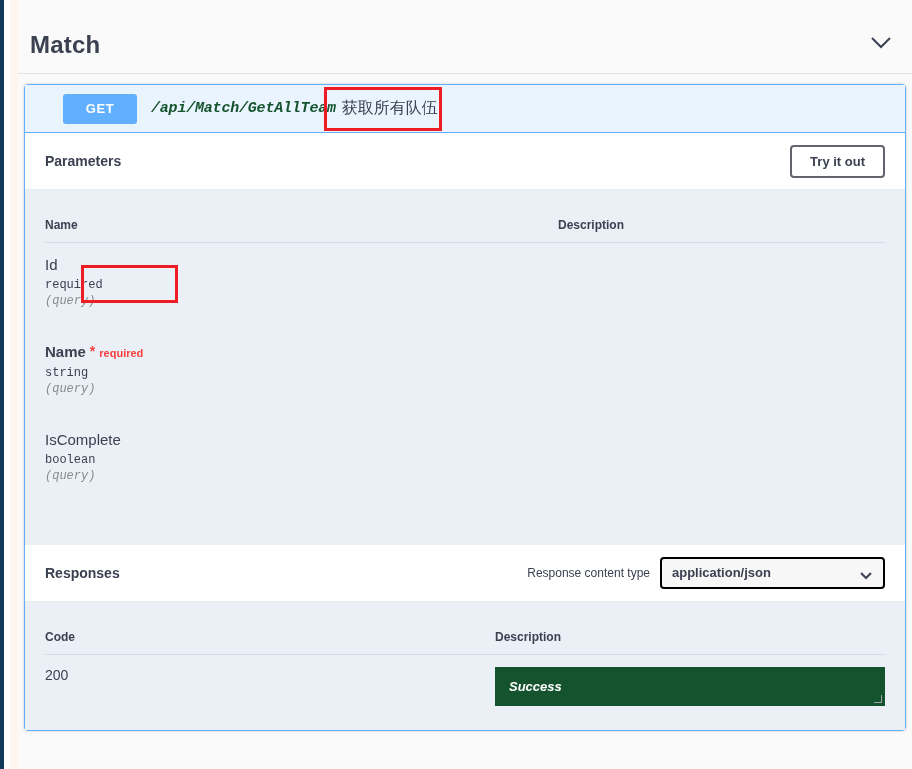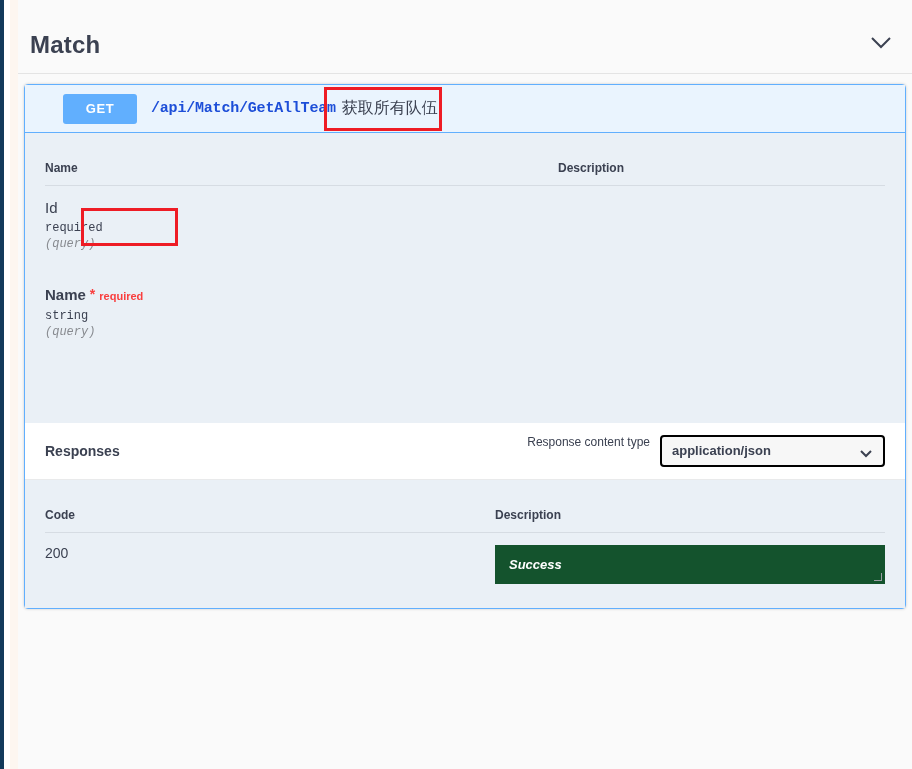--- a/index.html
+++ b/index.html
@@ -77,23 +77,24 @@
     color: #fff; font-weight: bold; font-size: 13px;
     display: flex; align-items: center; justify-content: center;
     letter-spacing: .6px;
     cursor: pointer;
     margin-left: 28px;
   }
   .op-path {
     margin-left: 14px;
     font-family: "Liberation Mono", monospace;
     font-size: 15px;
-    color: #1d4ed8;
+    color: #14532d;
     font-weight: bold;
     letter-spacing: -.2px;
+    font-style: italic;
   }
   .op-summary {
     margin-left: 6px;
     font-size: 16px;
     color: #3b4151;
   }
 
   
   .annot-box {
     position: absolute;
@@ -160,21 +161,21 @@
   .p-in {
     font-family: "Liberation Mono", monospace;
     font-size: 12px; color: #888b90; font-style: italic; padding-top: 2px;
   }
   .param-row-spacer { height: 22px; }
   #annot-required { left: 56px; top: 75px; width: 97px; height: 38px; }
 
   .params-pad { height: 62px; }
 
   
-  .resp-ctrl { display: flex; align-items: flex-start; }
+  .resp-ctrl { display: flex; align-items: center; }
   .resp-ctrl-label {
     font-size: 12px; color: #3b4151; margin-right: 10px;
   }
   .resp-select {
     position: relative;
     border: 2px solid #000000;
     border-radius: 4px;
     background: #f7f7f7;
     height: 32px; width: 225px;
     display: flex; align-items: center;
@@ -243,20 +244,24 @@
 
   <div class="opblock">
 
     <div class="opblock-summary">
       <div class="method-badge">GET</div>
       <div class="op-path">/api/Match/GetAllTeam</div>
       <div class="op-summary">获取所有队伍</div>
       <div class="annot-box" id="annot-summary"></div>
     </div>
 
+    <div class="section-head">
+      <div class="section-title">Parameters</div>
+      <button class="tryout-btn">Try it out</button>
+    </div>
 
     <div class="params-body">
       <table class="tbl">
         <thead>
           <tr>
             <th class="th-name">Name</th>
             <th>Description</th>
           </tr>
         </thead>
         <tbody>
@@ -282,20 +287,28 @@
               <div class="p-type">string</div>
               <div class="p-in">(query)</div>
             </td>
             <td></td>
           </tr>
           <tr class="param-row-spacer">
               <td></td>
               <td></td>
             </tr>
 
+          <tr>
+            <td>
+              <div class="p-name">IsComplete</div>
+              <div class="p-type">boolean</div>
+              <div class="p-in">(query)</div>
+            </td>
+            <td></td>
+          </tr>
         </tbody>
       </table>
       <div class="params-pad"></div>
       <div class="annot-box" id="annot-required"></div>
     </div>
 
     <div class="section-head">
       <div class="section-title">Responses</div>
       <div class="resp-ctrl">
         <div class="resp-ctrl-label">Response content type</div>

